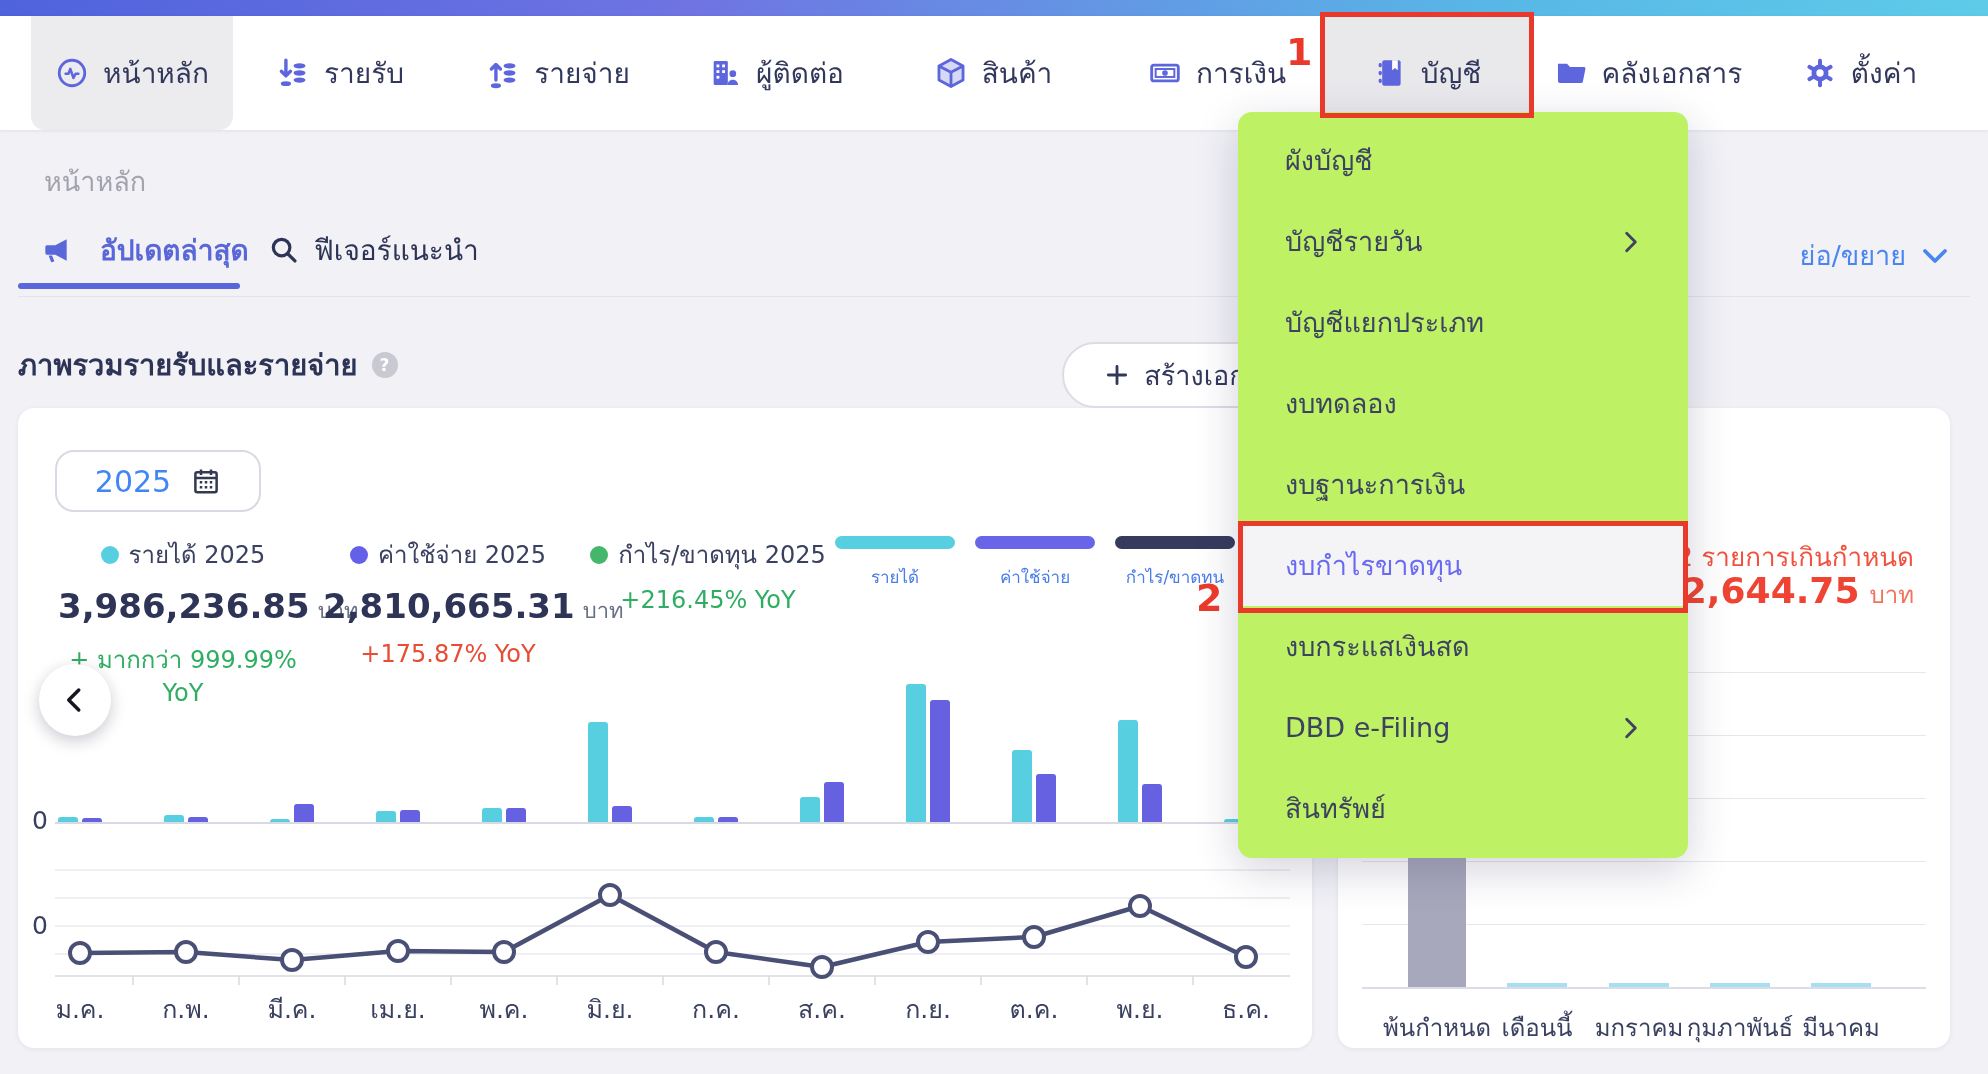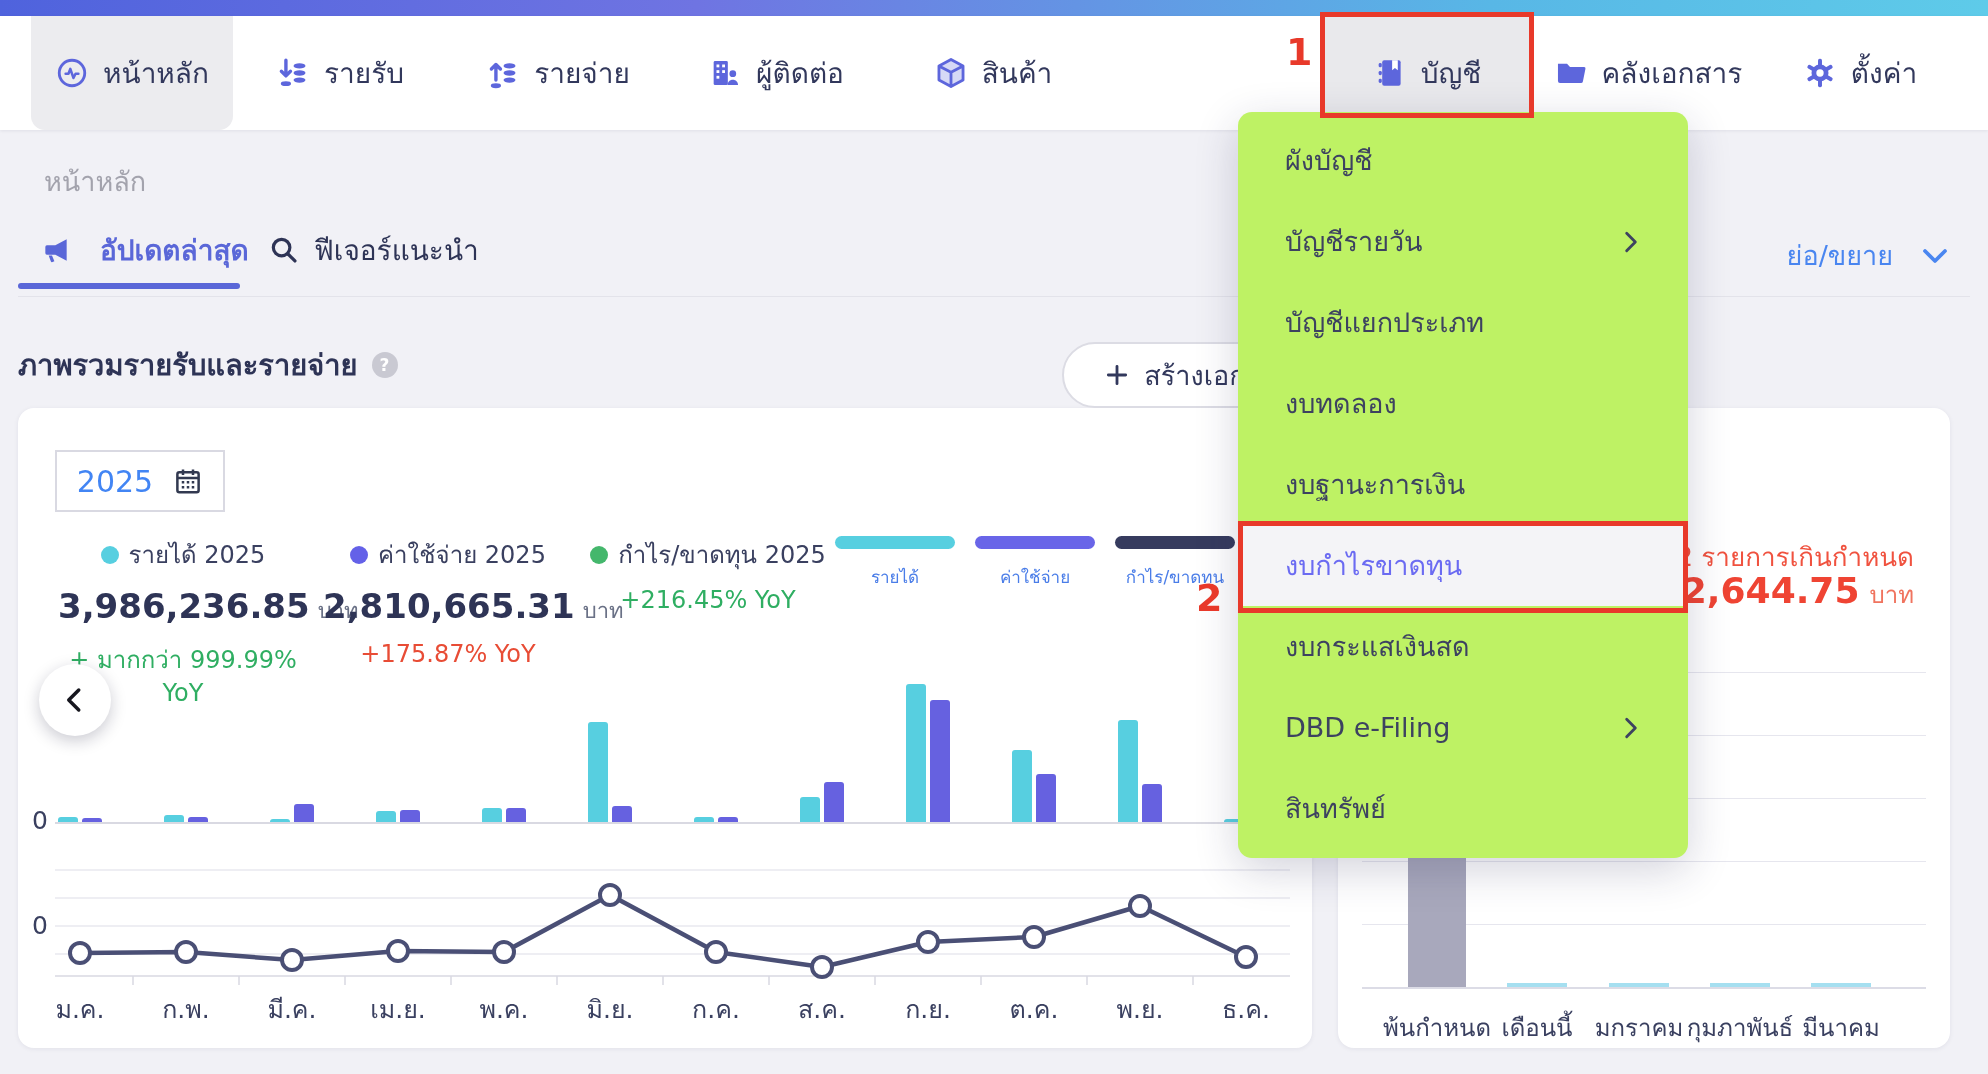--- a/index.html
+++ b/index.html
@@ -17,43 +17,43 @@
   .nav-item.active{background:#ececef;border-radius:0 0 14px 14px;}
   .nav-item.boxed{background:#e9e9ec;}
 
   
   .breadcrumb{position:absolute;left:44px;top:160px;font-size:27px;color:#a3a3ad;}
   .tab{position:absolute;top:228px;display:flex;align-items:center;gap:14px;font-size:28px;cursor:pointer;}
   .tab .ic{width:32px;height:32px;}
   .tab.active{color:#5a67d8;font-weight:bold;gap:28px;}
   .tab.inactive{color:#2e3456;}
   .tab-underline{position:absolute;left:18px;top:283px;width:222px;height:6px;border-radius:3px;background:#5a67d8;}
-  .collapse-toggle{position:absolute;top:234px;right:38px;display:flex;align-items:center;gap:27px;
+  .collapse-toggle{position:absolute;top:234px;right:38px;display:flex;align-items:center;gap:14px;
     color:#4a86f0;font-size:27px;cursor:pointer;}
   .collapse-toggle .ic{width:30px;height:30px;}
   .rule{position:absolute;left:18px;top:296px;width:1952px;height:1px;background:#e3e3ea;}
 
   
   .section-title{position:absolute;left:18px;top:342px;font-size:29px;font-weight:bold;color:#2e3456;
     display:flex;align-items:center;gap:14px;}
   .help-dot{width:26px;height:26px;border-radius:50%;background:#c9c9d2;color:#fff;font-size:17px;
     display:flex;align-items:center;justify-content:center;font-weight:bold;}
   .create-btn{position:absolute;left:1062px;top:342px;width:272px;height:66px;background:#fff;
     border:2px solid #dcdce4;border-radius:34px;display:flex;align-items:center;justify-content:center;
     gap:14px;font-size:27px;color:#32385c;z-index:5;cursor:pointer;}
   .create-btn .ic{width:26px;height:26px;color:#32385c;}
 
   
   .card{position:absolute;background:#fff;border-radius:16px;box-shadow:0 1px 5px rgba(30,30,70,.07);}
   .card.left{left:18px;top:408px;width:1294px;height:640px;}
   .card.right{left:1338px;top:408px;width:612px;height:640px;z-index:1;}
 
   
-  .year-box{position:absolute;left:37px;top:42px;width:170px;height:62px;border:2px solid #d9d9e2;
-    border-radius:0;display:flex;align-items:center;justify-content:center;gap:20px;cursor:pointer;}
+  .year-box{position:absolute;left:37px;top:42px;width:206px;height:62px;border:2px solid #d9d9e2;
+    border-radius:19px;display:flex;align-items:center;justify-content:center;gap:20px;cursor:pointer;}
   .year-box .yr{font-size:30px;color:#4285f4;}
   .year-box .ic{width:30px;height:30px;color:#323950;}
 
   
   .stat{position:absolute;top:127px;width:240px;text-align:center;}
   .stat .lab{font-size:24px;color:#3a4060;display:flex;align-items:center;justify-content:center;gap:10px;}
   .stat .dot{width:18px;height:18px;border-radius:50%;display:inline-block;}
   .stat .val{margin-top:12px;font-size:34px;font-weight:bold;}
   .stat .unit{font-size:22px;font-weight:normal;color:#6a7186;margin-left:8px;}
   .stat .yoy{margin-top:12px;font-size:24px;font-weight:normal;}
@@ -223,20 +223,26 @@
         <svg class="ic">
           <use href="#i-contacts"></use>
         </svg>
         <span>ผู้ติดต่อ</span>
       </div>
       <div class="nav-item" style="left: 913px; width: 160px;">
         <svg class="ic">
           <use href="#i-products"></use>
         </svg>
         <span>สินค้า</span>
+      </div>
+      <div class="nav-item" style="left: 1127px; width: 180px;">
+        <svg class="ic">
+          <use href="#i-finance"></use>
+        </svg>
+        <span>การเงิน</span>
       </div>
       <div class="nav-item boxed" style="left: 1322px; width: 210px;">
         <svg class="ic">
           <use href="#i-accounting"></use>
         </svg>
         <span>บัญชี</span>
       </div>
       <div class="nav-item" style="left: 1533px; width: 230px;">
         <svg class="ic">
           <use href="#i-documents"></use>

